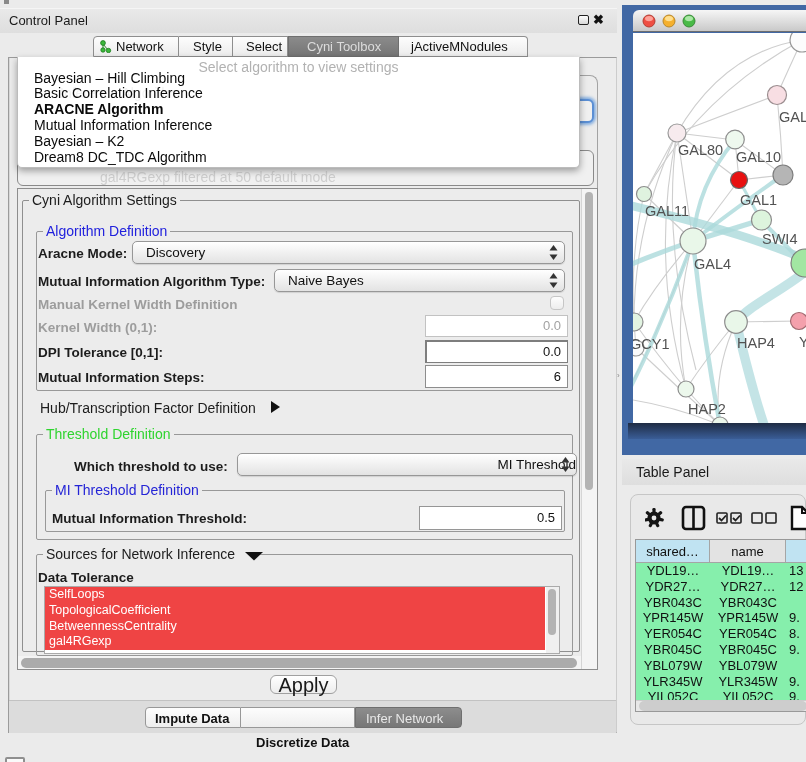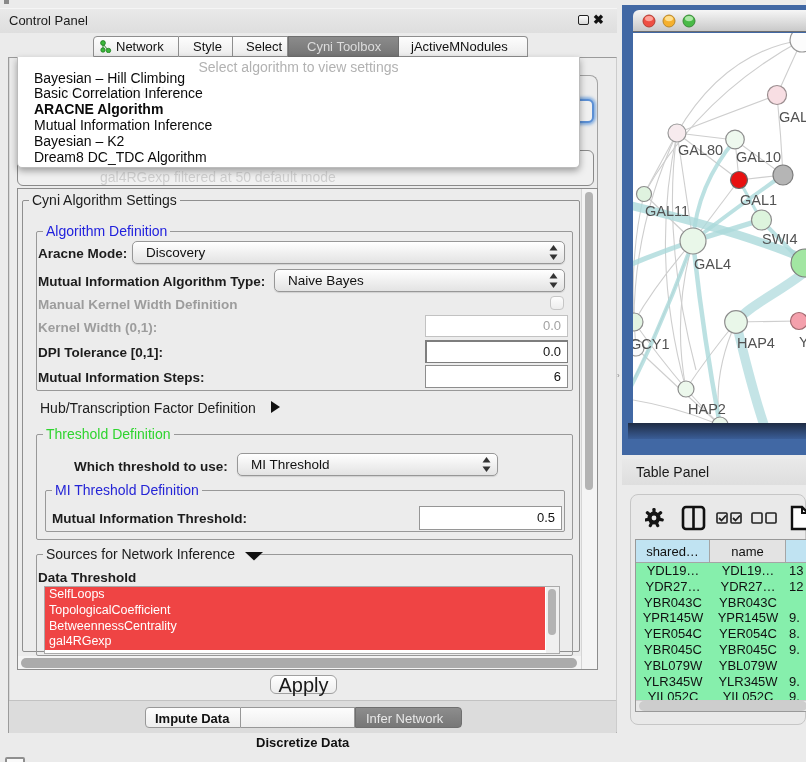--- a/index.html
+++ b/index.html
@@ -90,37 +90,37 @@
 
 <div class="abs" style="left:40px;top:400px;font-size:14px;color:#1c1c1c;">Hub/Transcription Factor Definition</div>
 <svg class="abs" style="left:269px;top:401px;" width="12" height="12">
     <path d="M2 0 L11 6 L2 12 Z" fill="#111"></path>
   </svg>
 
 <div class="grp" style="left:36px;top:434px;width:537px;height:106px;">
   <div class="gt" style="color:#2fd42f;">Threshold Definition</div>
 </div>
 <div class="lbl abs" style="left:74px;top:459px;">Which threshold to use:</div>
-<div class="combo" style="left:237px;top:453px;width:261px;">MI Threshold<svg class="arr" width="9" height="15">
+<div class="combo" style="left:237px;top:453px;width:340px;text-align:right;">MI Threshold<svg class="arr" width="9" height="15">
       <path d="M4.5 0 L8.5 5.5 L0.5 5.5 Z" fill="#333"></path>
       <path d="M4.5 15 L8.5 9.5 L0.5 9.5 Z" fill="#333"></path>
     </svg></div>
 <div class="grp" style="left:45px;top:490px;width:520px;height:42px;">
   <div class="gt" style="color:#2424d6;">MI Threshold Definition</div>
 </div>
 <div class="lbl abs" style="left:52px;top:511px;">Mutual Information Threshold:</div>
 <div class="tfield" style="left:419px;top:506px;width:143px;height:24px;border:1px solid #969696;line-height:22px;">0.5</div>
 
 <div class="grp" style="left:36px;top:554px;width:537px;height:102px;">
   <div class="gt" style="color:#1c1c1c;">Sources for Network Inference &nbsp;&nbsp;&nbsp;</div>
 </div>
 <svg class="abs" style="left:244px;top:551px;" width="20" height="10">
     <path d="M1 1 L19 1 L10 9.5 Z" fill="#111"></path>
   </svg>
-<div class="lbl abs" style="left:38px;top:570px;">Data Threshold</div>
+<div class="lbl abs" style="left:38px;top:570px;">Data Tolerance</div>
 <div class="abs" style="left:44px;top:586px;width:516px;height:68px;background:#fff;border:1px solid #aaa;"></div>
 <div class="abs" style="left:45px;top:587px;width:500px;height:63px;background:#ef4444;color:#fff;font-size:12.5px;line-height:15.8px;padding-left:4px;">SelfLoops<br>TopologicalCoefficient<br>BetweennessCentrality<br>gal4RGexp</div>
 <div class="abs" style="left:546px;top:587px;width:13px;height:66px;background:#f0f0f0;"></div>
 <div class="abs" style="left:548px;top:589px;width:8px;height:46px;background:#b3b3b3;border-radius:4px;"></div>
 
 <div class="abs" style="left:270px;top:675px;width:67px;height:19px;border:1px solid #a0a0a0;border-radius:6px;background:linear-gradient(#ffffff,#ededed);font-size:20px;color:#1a1a1a;text-align:center;line-height:18px;">Apply</div>
 
 <div class="abs" style="left:9px;top:700px;width:607px;height:33px;background:#dcdcdc;border-top:1px solid #c2c2c2;"></div>
 <div class="abs" style="left:145px;top:707px;width:317px;height:21px;padding-left:12px;">
   <div class="abs" style="left:0;top:0;width:96px;height:21px;background:linear-gradient(#fdfdfd,#eee);border:1px solid #989898;border-radius:4px 0 0 4px;"></div>

